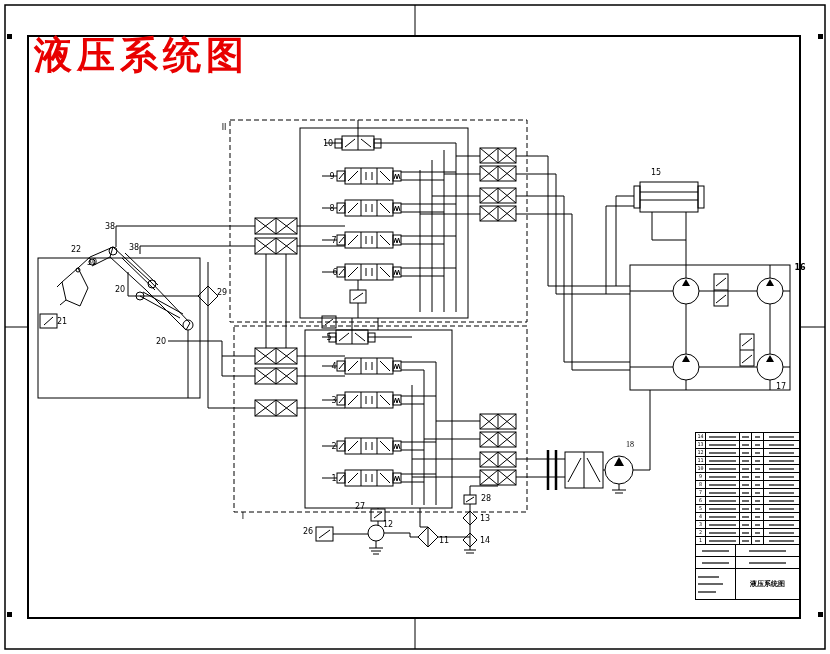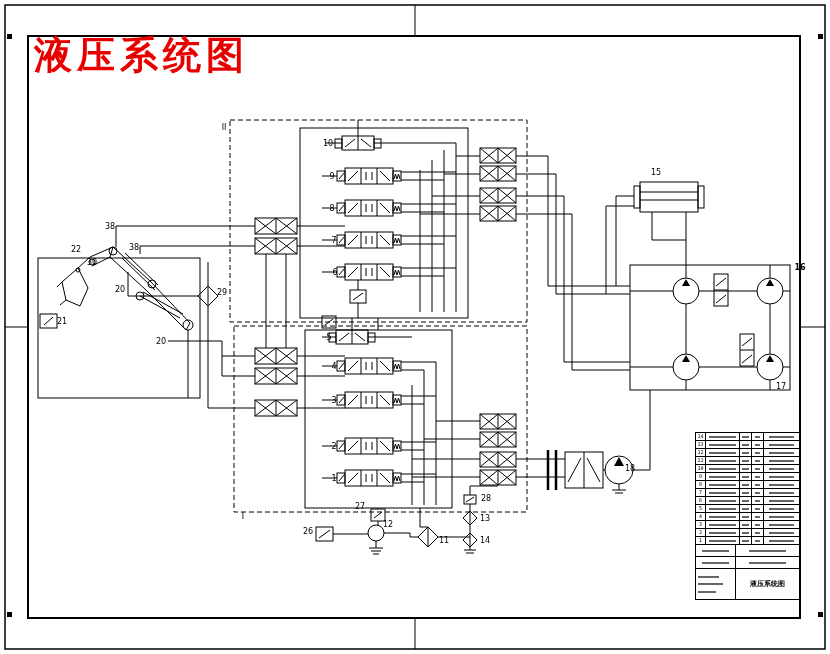--- a/index.html
+++ b/index.html
@@ -277,21 +277,21 @@
       <span class="lbl" style="left: 334px; top: 400px;">3</span>
       <span class="lbl" style="left: 334px; top: 446px;">2</span>
       <span class="lbl" style="left: 334px; top: 478px;">1</span>
       <span class="lbl" style="left: 444px; top: 540px;">11</span>
       <span class="lbl" style="left: 388px; top: 524px;">12</span>
       <span class="lbl" style="left: 485px; top: 518px;">13</span>
       <span class="lbl" style="left: 485px; top: 540px;">14</span>
       <span class="lbl" style="left: 656px; top: 172px;">15</span>
       <span class="lbl" style="left: 800px; top: 267px; font-weight: bold;">16</span>
       <span class="lbl" style="left: 781px; top: 386px;">17</span>
-      <span class="lbl" style="left: 630px; top: 468px;">18</span>
+      <span class="lbl" style="left: 630px; top: 444px; font-family: Liberation Serif, serif;">18</span>
       <span class="lbl" style="left: 161px; top: 341px;">20</span>
       <span class="lbl" style="left: 120px; top: 289px;">20</span>
       <span class="lbl" style="left: 134px; top: 247px;">38</span>
       <span class="lbl" style="left: 76px; top: 249px; text-align: right;">22</span>
       <span class="lbl" style="left: 92px; top: 262px;">30</span>
       <span class="lbl" style="left: 110px; top: 226px;">38</span>
       <span class="lbl" style="left: 62px; top: 321px;">21</span>
       <span class="lbl" style="left: 308px; top: 531px;">26</span>
       <span class="lbl" style="left: 360px; top: 506px;">27</span>
       <span class="lbl" style="left: 486px; top: 498px;">28</span>

